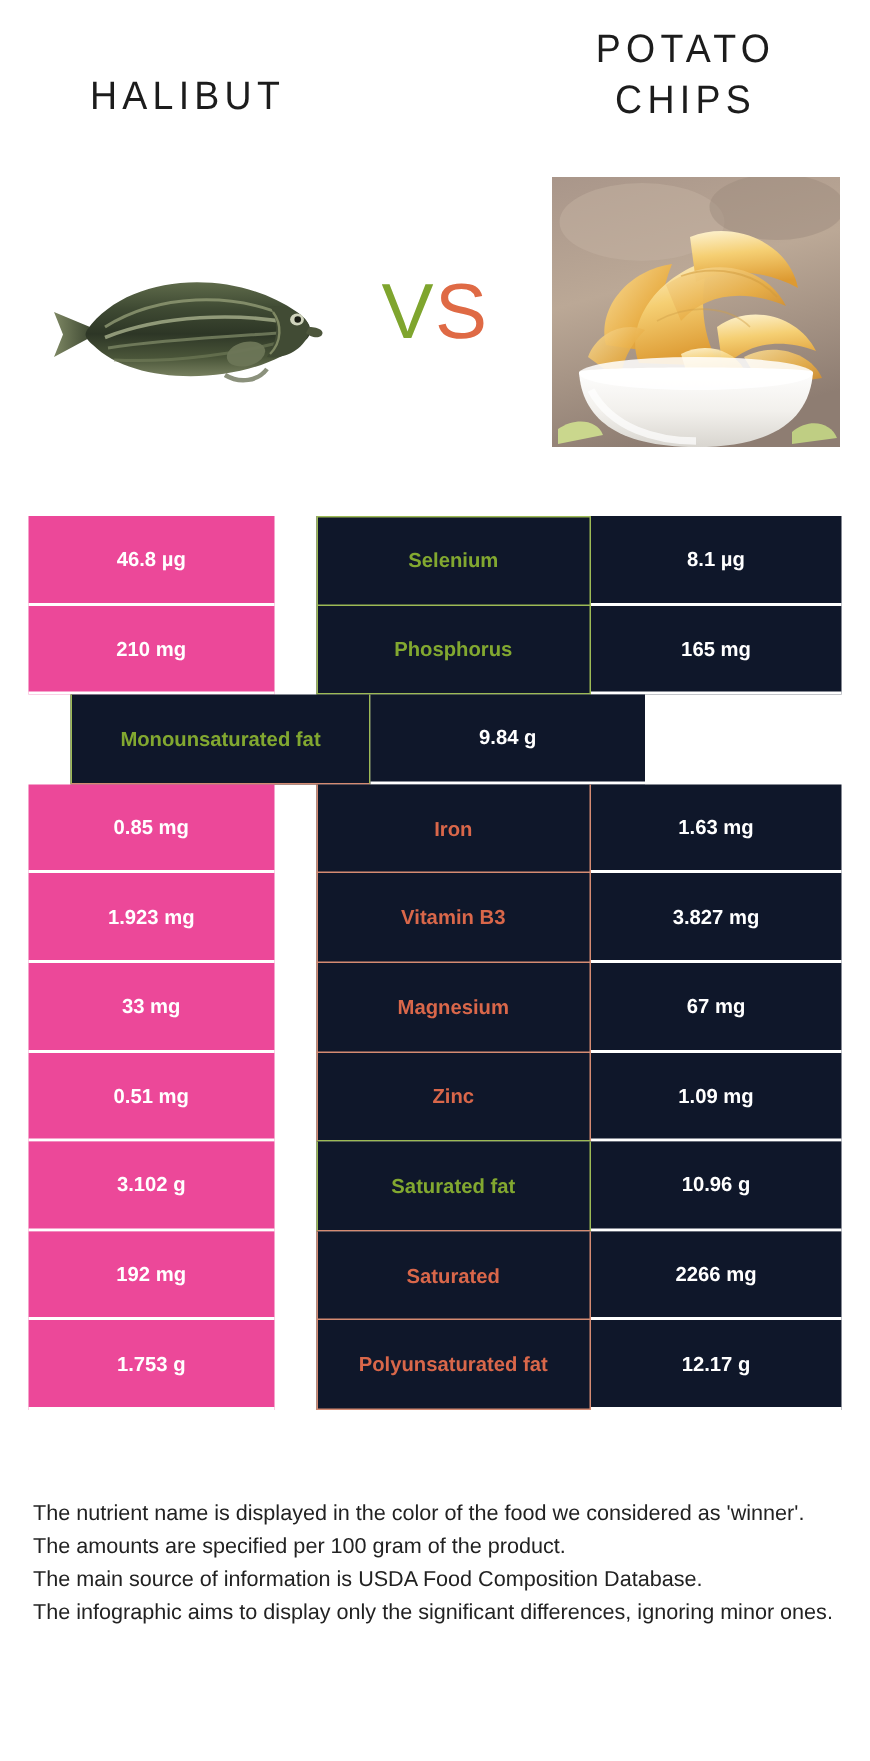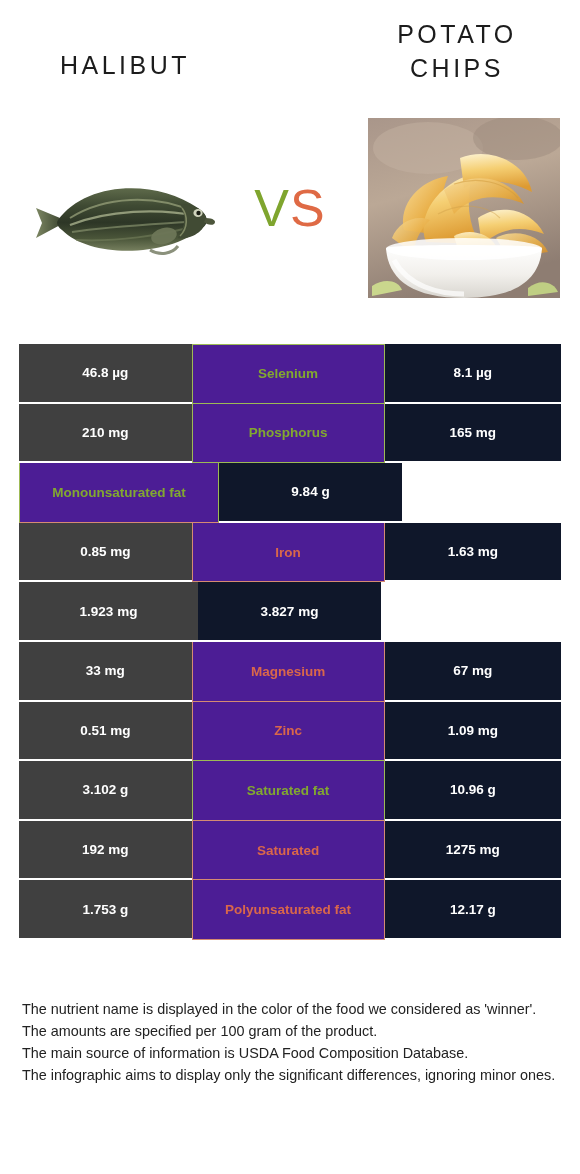--- a/index.html
+++ b/index.html
@@ -90,38 +90,39 @@
   .cell {
     display: flex;
     align-items: center;
     justify-content: center;
     font-size: 13.5px;
     font-weight: 600;
     box-sizing: border-box;
   }
   .cell-left {
     width: 179px;
-    background: #404040;
+    background: #ec4899;
     color: #ffffff;
     border-bottom: 2px solid #ffffff;
   }
   .cell-right {
     width: 183px;
     background: #0f172a;
     color: #ffffff;
     border-bottom: 2px solid #ffffff;
   }
   .cell-mid {
     width: 200px;
-    background: #4c1d95;
+    background: #0f172a;
     font-size: 13.5px;
     font-weight: 700;
     border-bottom: 1px solid #9DBA55;
     border-left: 1px solid #9DBA55;
     border-right: 1px solid #9DBA55;
+    margin-left: 28px;
   }
   .row:first-child .cell-mid { border-top: 1px solid #9DBA55; }
   .win-green .cell-mid { color: #82A830; }
   .win-orange .cell-mid { color: #D9674A; }
   .row.sep-green  .cell-mid { border-bottom-color: #9DBA55; }
   .row.sep-orange .cell-mid { border-bottom-color: #D58B72; }
   .row.bdr-green  .cell-mid { border-left-color: #9DBA55;  border-right-color: #9DBA55; }
   .row.bdr-orange .cell-mid { border-left-color: #D58B72;  border-right-color: #D58B72; }
 
   
@@ -254,41 +255,42 @@
       <div class="cell cell-mid">Monounsaturated fat</div>
       <div class="cell cell-right">9.84 g</div>
     </div>
     <div class="row win-orange bdr-orange sep-orange">
       <div class="cell cell-left">0.85 mg</div>
       <div class="cell cell-mid">Iron</div>
       <div class="cell cell-right">1.63 mg</div>
     </div>
     <div class="row win-orange bdr-orange sep-orange">
       <div class="cell cell-left">1.923 mg</div>
+      <div class="cell cell-mid">Vitamin B3</div>
       <div class="cell cell-right">3.827 mg</div>
     </div>
     <div class="row win-orange bdr-orange sep-orange">
       <div class="cell cell-left">33 mg</div>
       <div class="cell cell-mid">Magnesium</div>
       <div class="cell cell-right">67 mg</div>
     </div>
     <div class="row win-orange bdr-orange sep-green">
       <div class="cell cell-left">0.51 mg</div>
       <div class="cell cell-mid">Zinc</div>
       <div class="cell cell-right">1.09 mg</div>
     </div>
     <div class="row win-green bdr-green sep-orange">
       <div class="cell cell-left">3.102 g</div>
       <div class="cell cell-mid">Saturated fat</div>
       <div class="cell cell-right">10.96 g</div>
     </div>
     <div class="row win-orange bdr-orange sep-orange">
       <div class="cell cell-left">192 mg</div>
       <div class="cell cell-mid">Saturated</div>
-      <div class="cell cell-right">1275 mg</div>
+      <div class="cell cell-right">2266 mg</div>
     </div>
     <div class="row win-orange bdr-orange sep-orange">
       <div class="cell cell-left">1.753 g</div>
       <div class="cell cell-mid">Polyunsaturated fat</div>
       <div class="cell cell-right">12.17 g</div>
     </div>
   </div>
 
 <div class="footer">
   <p>The nutrient name is displayed in the color of the food we considered as 'winner'.</p>

